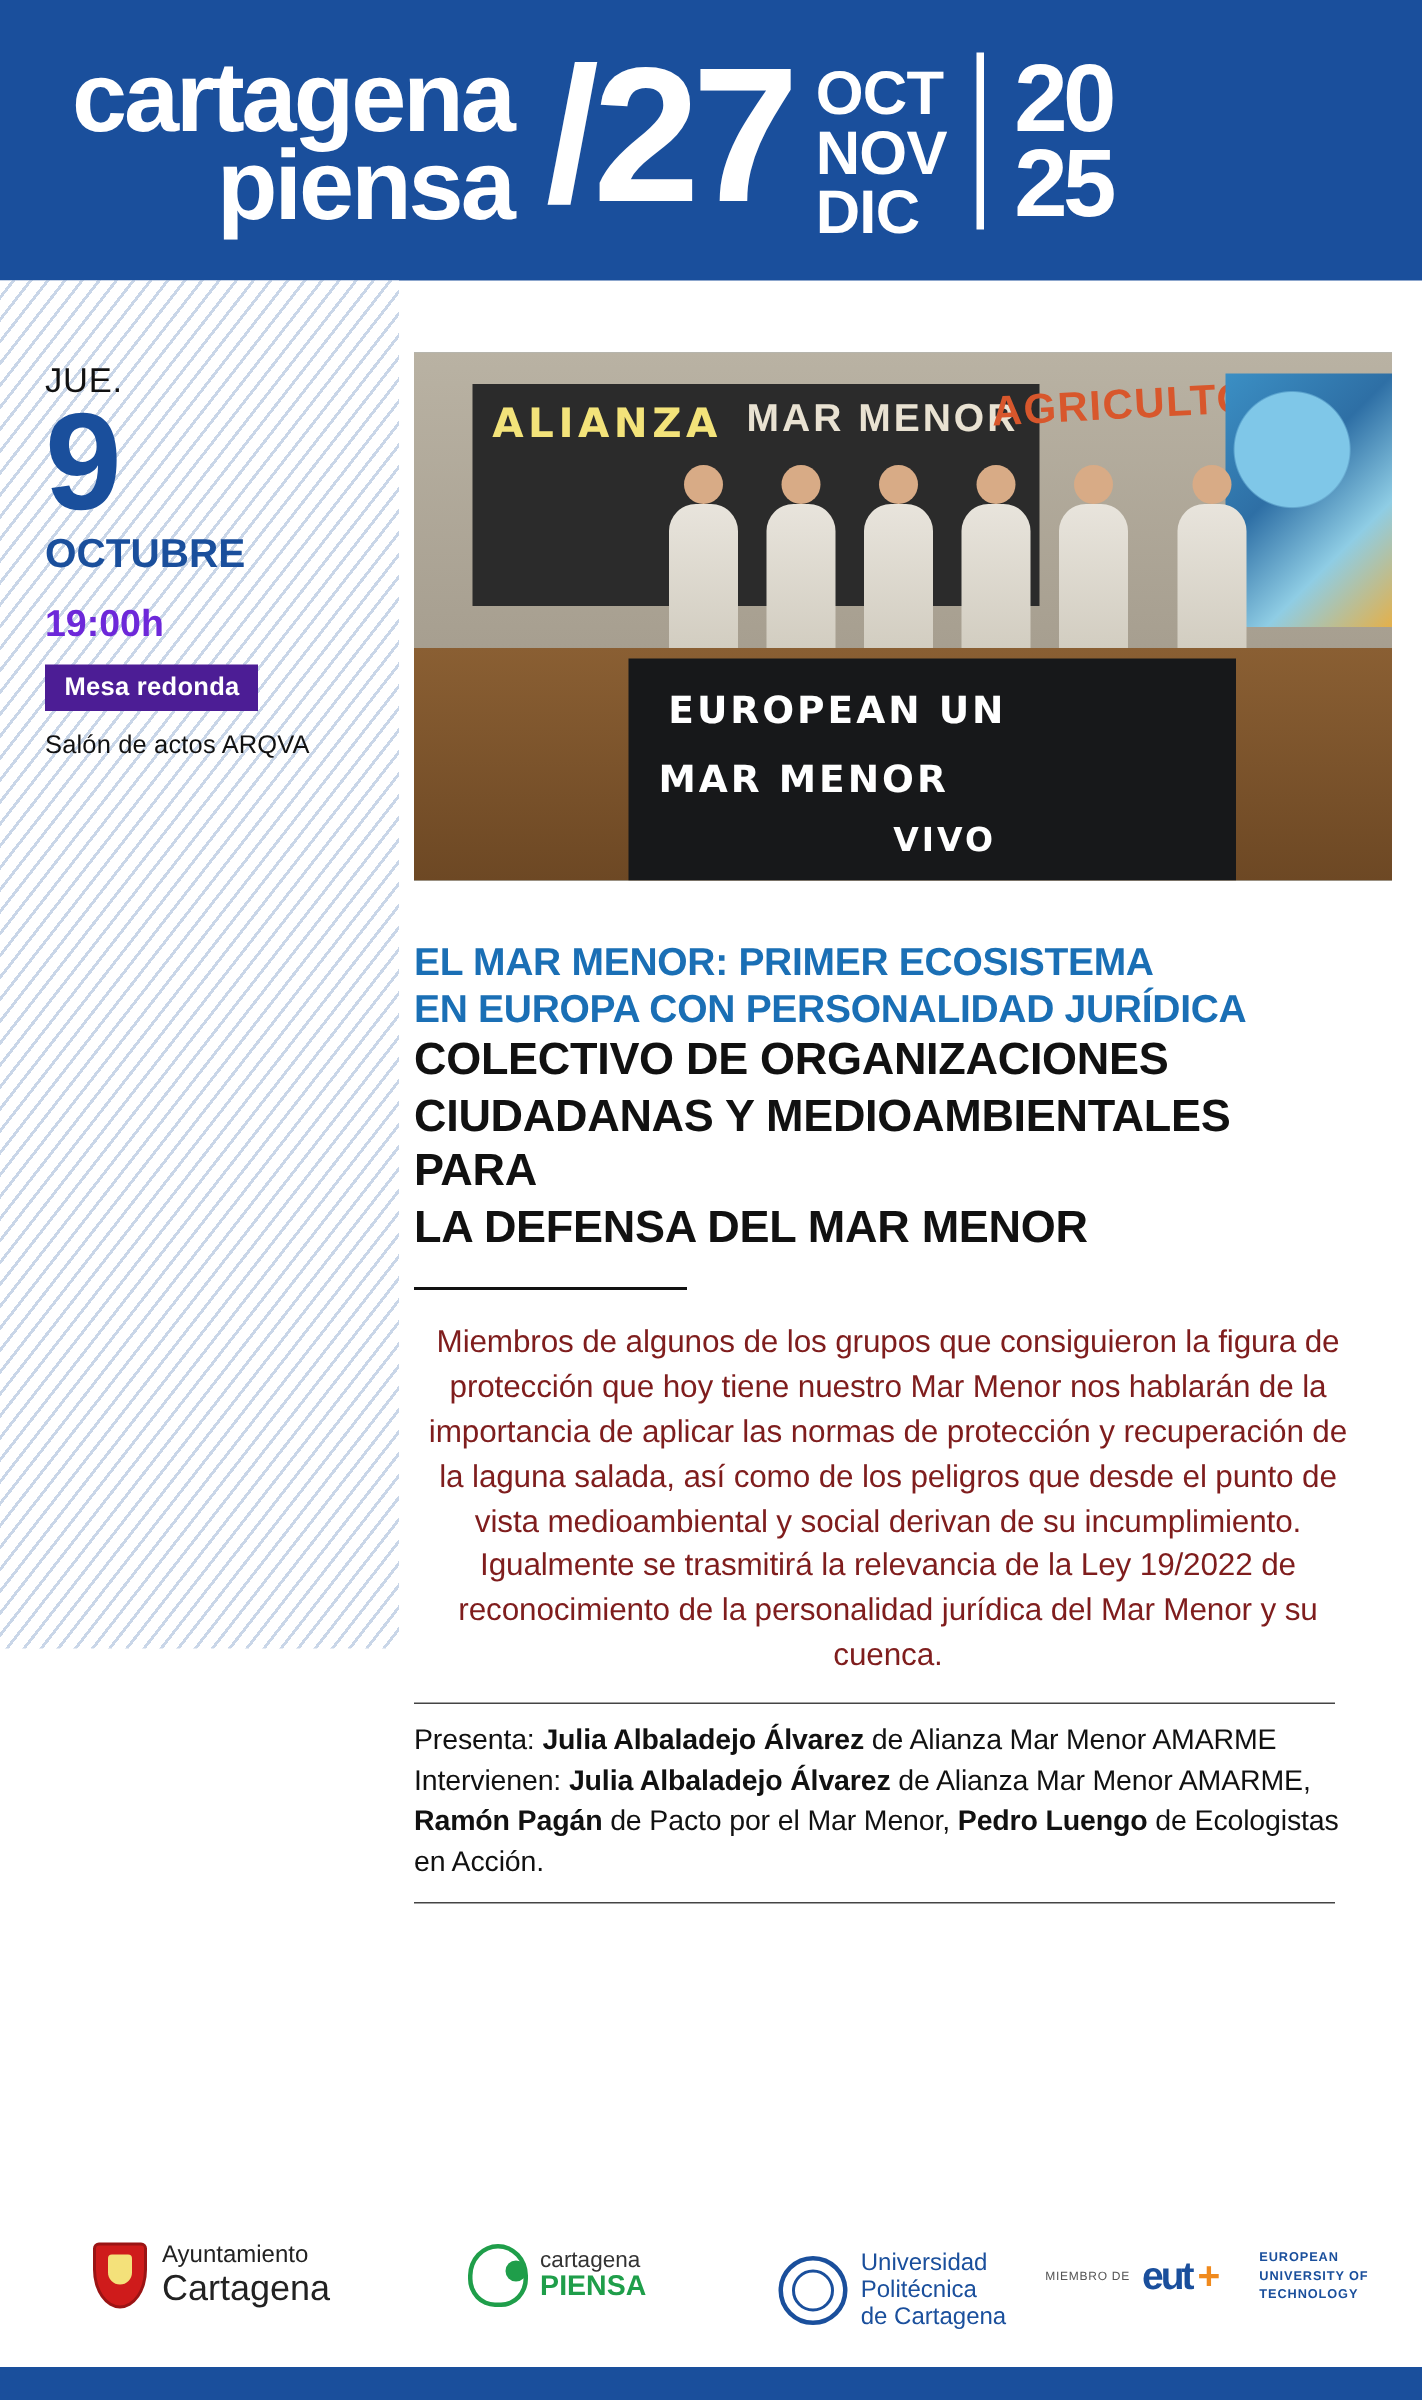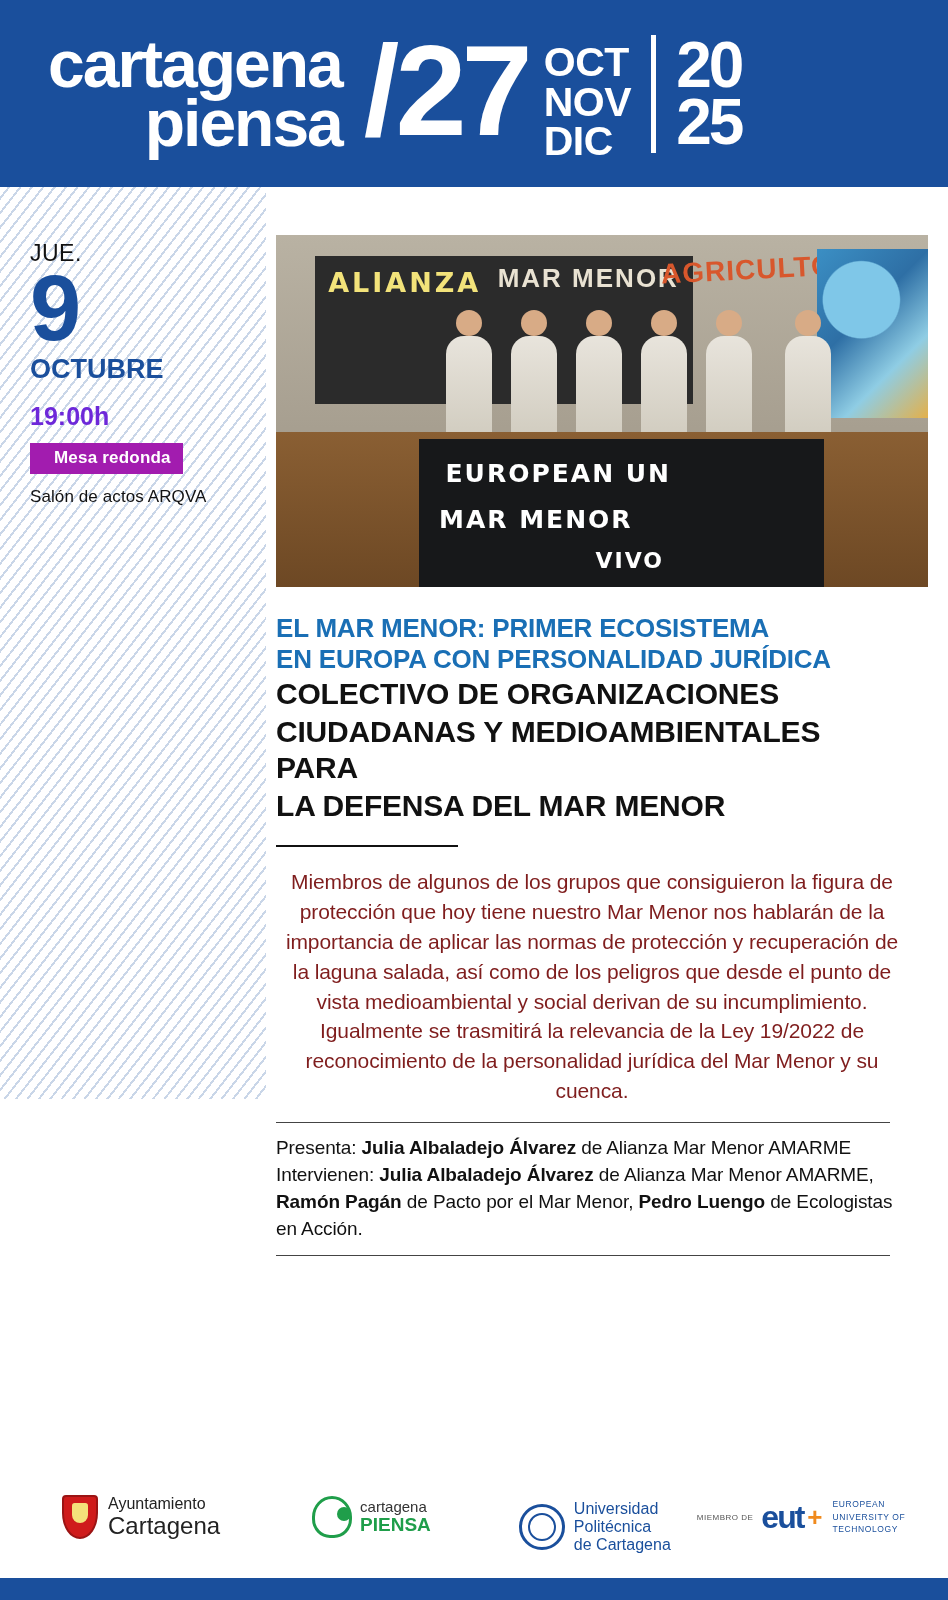--- a/index.html
+++ b/index.html
@@ -116,25 +116,25 @@
     letter-spacing: 0px;
   }
   .hora {
     font-size: 25px;
     font-weight: bold;
     color: #6d28d9;
     margin-top: 17px;
   }
   .tipo {
     display: inline-block;
-    background: #a21caf;
+    background: #4c1d95;
     color: #ffffff;
     font-size: 17px;
     font-weight: bold;
-    padding: 5px 12px 6px 24px;
+    padding: 5px 12px 6px 13px;
     margin-top: 12px;
     letter-spacing: 0.2px;
   }
   .lugar {
     font-size: 17px;
     color: #111111;
     margin-top: 13px;
     letter-spacing: 0.1px;
   }
 
@@ -231,21 +231,21 @@
   .ph-head {
     position: absolute;
     top: -26px; left: 50%;
     transform: translateX(-50%);
     width: 26px; height: 26px;
     border-radius: 50%;
     background: #d8ab86;
   }
 
   
-  .title-block { margin-top: 26px; }
+  .title-block { margin-top: 39px; }
   .t-blue {
     color: #1a6fb5;
     font-size: 26px;
     font-weight: bold;
     line-height: 1.18;
     letter-spacing: -0.2px;
   }
   .t-black {
     color: #111111;
     font-size: 30px;
@@ -344,23 +344,23 @@
   .upct-seal::after {
     content: "";
     position: absolute; inset: 6px;
     border: 2px solid #1a4f9c;
     border-radius: 50%;
   }
   .upct-text { margin-left: 9px; line-height: 1.12; color: #1a4f9c; font-size: 16px; }
 
   .logo-eut { margin-left: 26px; display: flex; align-items: center; }
   .eut-pre { font-size: 8px; color: #555555; letter-spacing: 0.5px; margin-right: 8px; }
-  .eut-mark { font-size: 32px; font-weight: bold; color: #1a4f9c; letter-spacing: -2px; }
+  .eut-mark { font-size: 26px; font-weight: bold; color: #1a4f9c; letter-spacing: -2px; }
   .eut-plus { font-size: 26px; font-weight: bold; color: #f08a1d; margin-left: 4px; }
-  .eut-text { margin-left: 10px; font-size: 8.5px; color: #1a4f9c; font-weight: normal; line-height: 1.5; letter-spacing: 0.6px; }
+  .eut-text { margin-left: 26px; font-size: 8.5px; color: #1a4f9c; font-weight: bold; line-height: 1.5; letter-spacing: 0.6px; }
 
   .bottom-bar {
     position: absolute;
     left: 0; bottom: 0;
     width: 948px; height: 22px;
     background: #1a4f9c;
   }
 </style>
 </head>
 <body>

